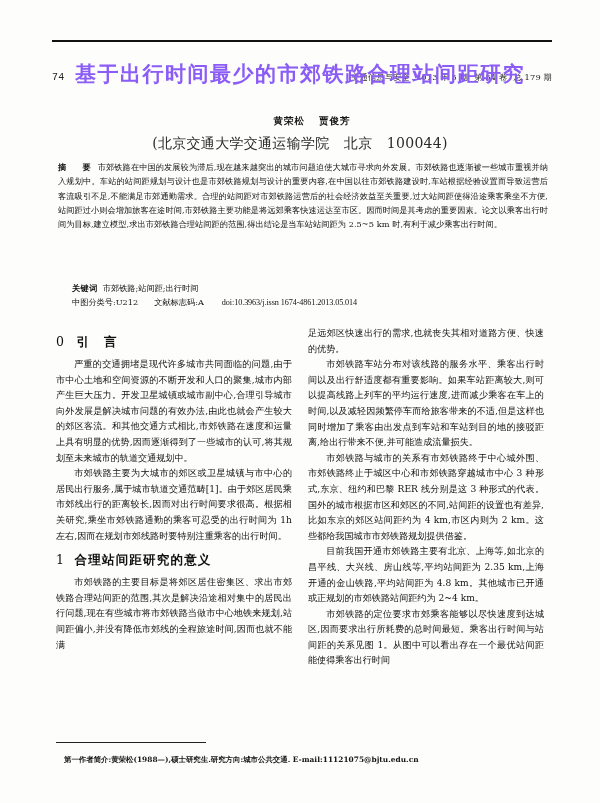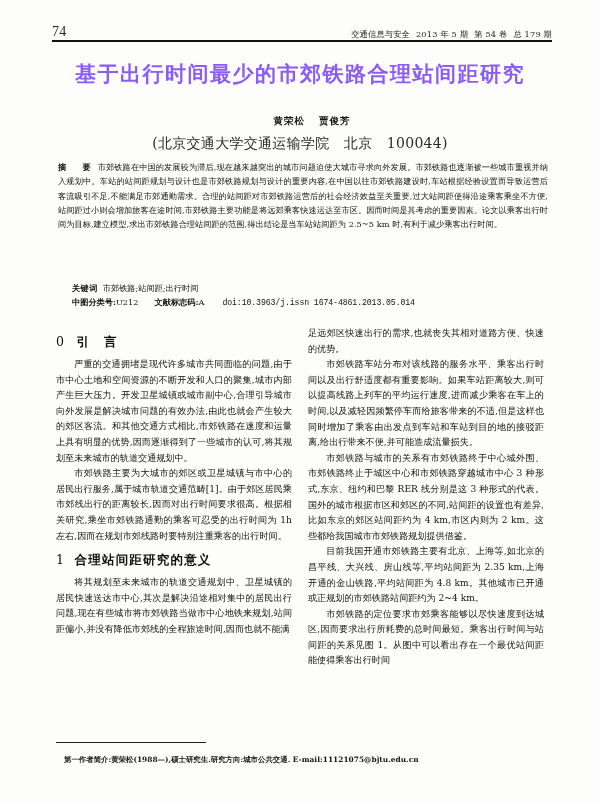--- a/index.html
+++ b/index.html
@@ -26,23 +26,24 @@
     left: 52px;
     right: 48px;
     top: 24px;
     display: flex;
     align-items: flex-end;
     justify-content: space-between;
     font-size: 8.5px;
     letter-spacing: .2px;
   }
   .runhead .folio {
-    font-size: 14px;
-    font-family: Liberation Serif, serif;
+    font-size: 10px;
+    font-family: Liberation Mono, monospace;
     color: #262626;
+    margin-top: 48px;
   }
   .runhead .journal {
     font-size: 8.2px;
     color: #222;
     white-space: nowrap;
   }
   .runhead .journal .sep { display: inline-block; width: 6px; }
   .rule {
     position: absolute;
     left: 52px;
@@ -113,24 +114,24 @@
   .kw .lbl { font-weight: bold; letter-spacing: .4px; margin-right: 5px; }
   .clc {
     position: absolute;
     left: 72px;
     right: 52px;
     top: 296px;
     font-size: 8.2px;
     line-height: 13px;
     color: #111;
   }
-  .clc .lbl { font-weight: bold; text-align: right; }
+  .clc .lbl { font-weight: normal; text-align: right; }
   .clc .s1 { display: inline-block; width: 16px; }
   .clc .s2 { display: inline-block; width: 18px; }
-  .clc .doi { font-family: Liberation Mono, monospace; letter-spacing: -.1px; }
+  .clc .doi { font-family: Liberation Serif, serif; letter-spacing: -.1px; }
   
   .col {
     position: absolute;
     top: 326px;
     width: 236px;
     font-size: 9.1px;
     line-height: 15.6px;
     text-align: justify;
     color: #101010;
     letter-spacing: .02px;
@@ -206,21 +207,21 @@
 
   <div class="col col-left">
     <div class="sec s0">
       <span class="num">0</span><span class="t">引　言</span>
     </div>
     <p>严重的交通拥堵是现代许多城市共同面临的问题,由于市中心土地和空间资源的不断开发和人口的聚集,城市内部产生巨大压力。开发卫星城镇或城市副中心,合理引导城市向外发展是解决城市问题的有效办法,由此也就会产生较大的郊区客流。和其他交通方式相比,市郊铁路在速度和运量上具有明显的优势,因而逐渐得到了一些城市的认可,将其规划至未来城市的轨道交通规划中。</p>
     <p>市郊铁路主要为大城市的郊区或卫星城镇与市中心的居民出行服务,属于城市轨道交通范畴[1]。由于郊区居民乘市郊线出行的距离较长,因而对出行时间要求很高。根据相关研究,乘坐市郊铁路通勤的乘客可忍受的出行时间为 1h 左右,因而在规划市郊线路时要特别注重乘客的出行时间。</p>
     <div class="sec">
       <span class="num">1</span><span class="t">合理站间距研究的意义</span>
     </div>
-    <p>将其规划至未来城市的轨道交通规划中、卫星城镇的居民快速送达市中心,其次是解决沿途相对集中的居民出行问题,现在有些城市将市郊铁路当做市中心地铁来规划,站间距偏小,并没有降低市郊线的全程旅途时间,因而也就不能满</p>
+    <p>市郊铁路的主要目标是将郊区居住密集区、求出市郊铁路合理站间距的范围,其次是解决沿途相对集中的居民出行问题,现在有些城市将市郊铁路当做市中心地铁来规划,站间距偏小,并没有降低市郊线的全程旅途时间,因而也就不能满</p>
   </div>
 
   <div class="col col-right">
     <p class="noind">足远郊区快速出行的需求,也就丧失其相对道路方便、快速的优势。</p>
     <p>市郊铁路车站分布对该线路的服务水平、乘客出行时间以及出行舒适度都有重要影响。如果车站距离较大,则可以提高线路上列车的平均运行速度,进而减少乘客在车上的时间,以及减轻因频繁停车而给旅客带来的不适,但是这样也同时增加了乘客由出发点到车站和车站到目的地的接驳距离,给出行带来不便,并可能造成流量损失。</p>
     <p>市郊铁路与城市的关系有市郊铁路终于中心城外围、市郊铁路终止于城区中心和市郊铁路穿越城市中心 3 种形式,东京、纽约和巴黎 RER 线分别是这 3 种形式的代表。国外的城市根据市区和郊区的不同,站间距的设置也有差异,比如东京的郊区站间距约为 4 km,市区内则为 2 km。这些都给我国城市市郊铁路规划提供借鉴。</p>
     <p>目前我国开通市郊铁路主要有北京、上海等,如北京的昌平线、大兴线、房山线等,平均站间距为 2.35 km,上海开通的金山铁路,平均站间距为 4.8 km。其他城市已开通或正规划的市郊铁路站间距约为 2~4 km。</p>
     <p>市郊铁路的定位要求市郊乘客能够以尽快速度到达城区,因而要求出行所耗费的总时间最短。乘客出行时间与站间距的关系见图 1。从图中可以看出存在一个最优站间距能使得乘客出行时间</p>
   </div>
 

